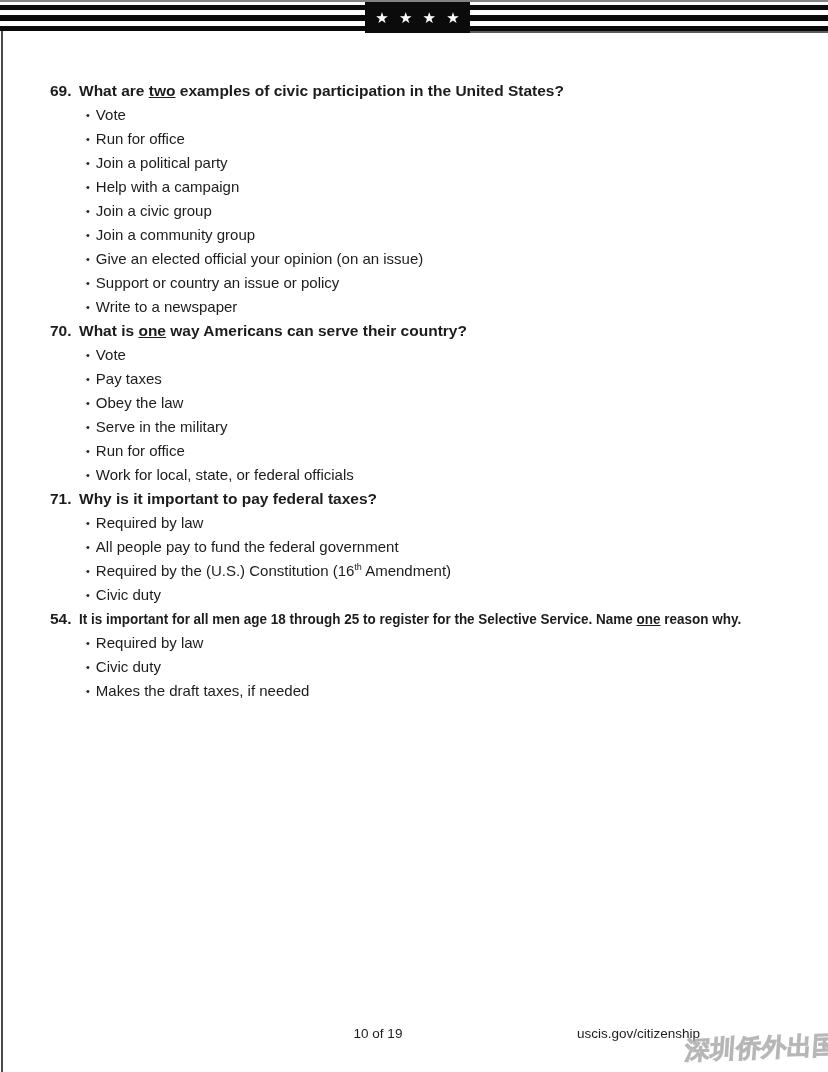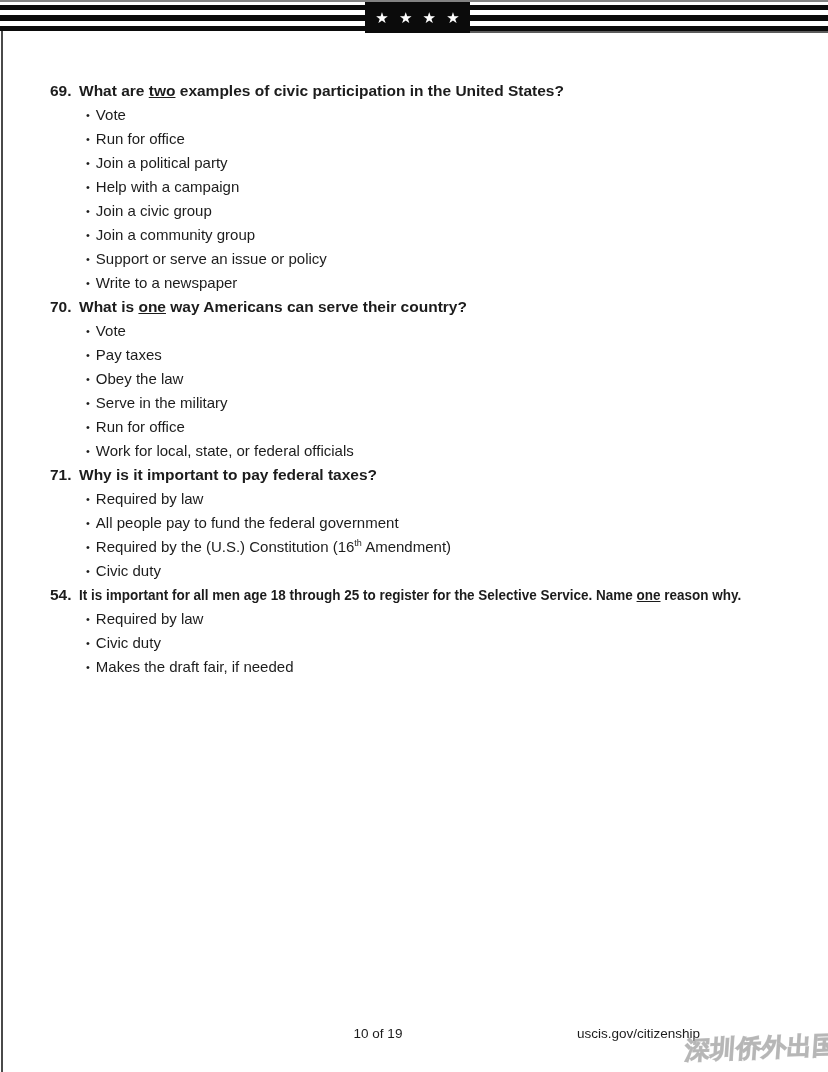--- a/index.html
+++ b/index.html
@@ -80,21 +80,22 @@
         <span class="qnum">69.</span>
         <span class="qtext">What are <span class="em">two</span> examples of civic participation in the United States?</span>
       </div>
       <div class="answers">
         <div class="answer"><span class="bullet">•</span><span>Vote</span></div>
         <div class="answer"><span class="bullet">•</span><span>Run for office</span></div>
         <div class="answer"><span class="bullet">•</span><span>Join a political party</span></div>
         <div class="answer"><span class="bullet">•</span><span>Help with a campaign</span></div>
         <div class="answer"><span class="bullet">•</span><span>Join a civic group</span></div>
         <div class="answer"><span class="bullet">•</span><span>Join a community group</span></div>
-        <div class="answer"><span class="bullet">•</span><span>Support or serve an issue or policy</span></div>
+        <div class="answer"><span class="bullet">•</span><span>Give an elected official your opinion (on an issue)</span></div>
+        <div class="answer"><span class="bullet">•</span><span>Support or country an issue or policy</span></div>
         <div class="answer"><span class="bullet">•</span><span>Write to a newspaper</span></div>
       </div>
     </div>
     <div class="qblock">
       <div class="qline">
         <span class="qnum">70.</span>
         <span class="qtext">What is <span class="em">one</span> way Americans can serve their country?</span>
       </div>
       <div class="answers">
         <div class="answer"><span class="bullet">•</span><span>Vote</span></div>
@@ -118,21 +119,21 @@
       </div>
     </div>
     <div class="qblock">
       <div class="qline">
         <span class="qnum">54.</span>
         <span class="qtext condensed">It is important for all men age 18 through 25 to register for the Selective Service. Name <span class="em">one</span> reason why.</span>
       </div>
       <div class="answers">
         <div class="answer"><span class="bullet">•</span><span>Required by law</span></div>
         <div class="answer"><span class="bullet">•</span><span>Civic duty</span></div>
-        <div class="answer"><span class="bullet">•</span><span>Makes the draft fair, if needed</span></div>
+        <div class="answer"><span class="bullet">•</span><span>Makes the draft taxes, if needed</span></div>
       </div>
     </div>
   </main>
 
 <div class="footer">
   <span class="page-number">10 of 19</span>
   <span class="footer-url">uscis.gov/citizenship</span>
 </div>
 
 <div class="watermark">深圳侨外出国</div>

